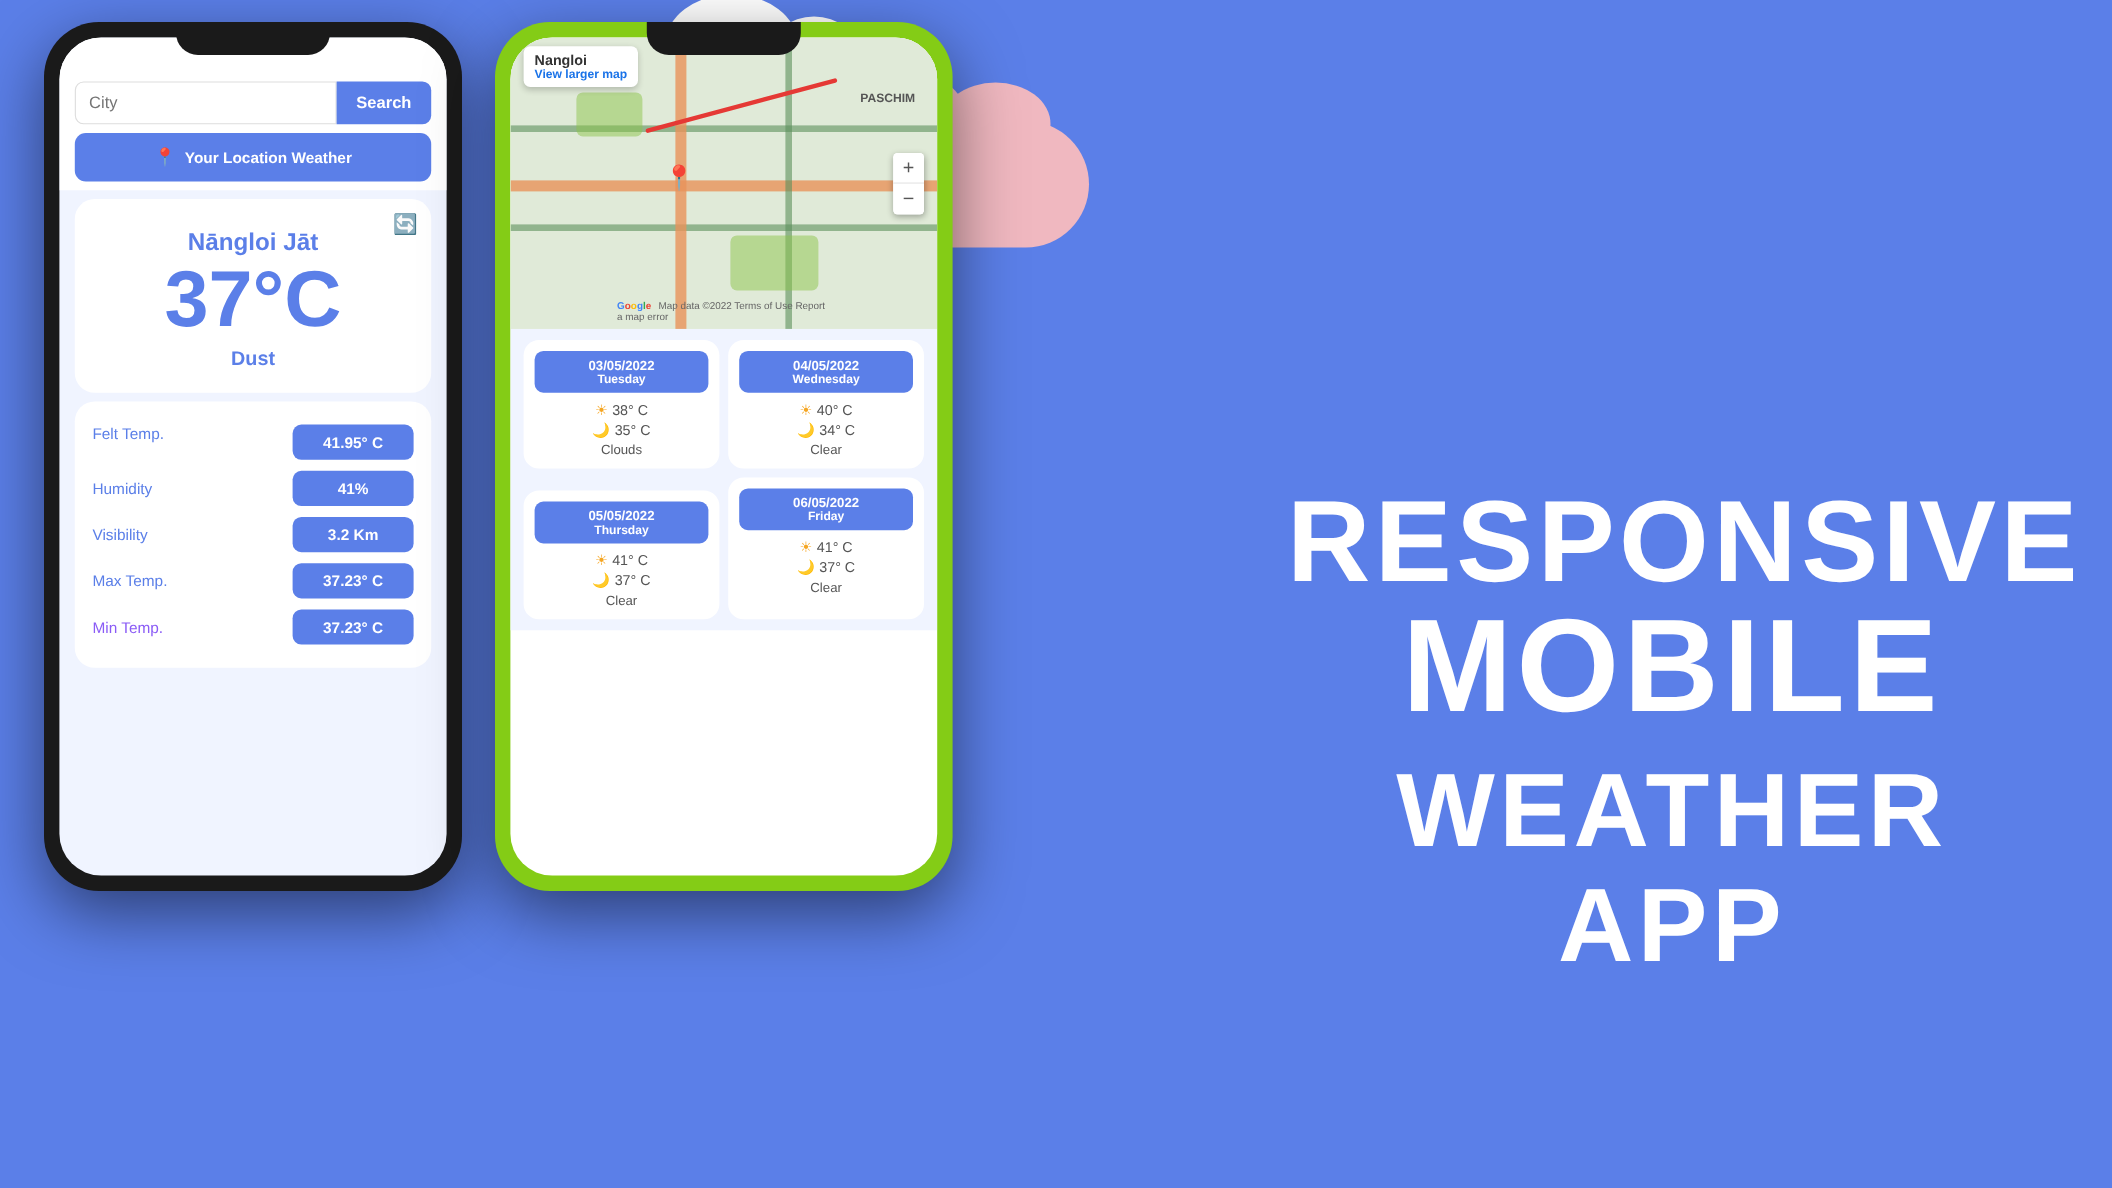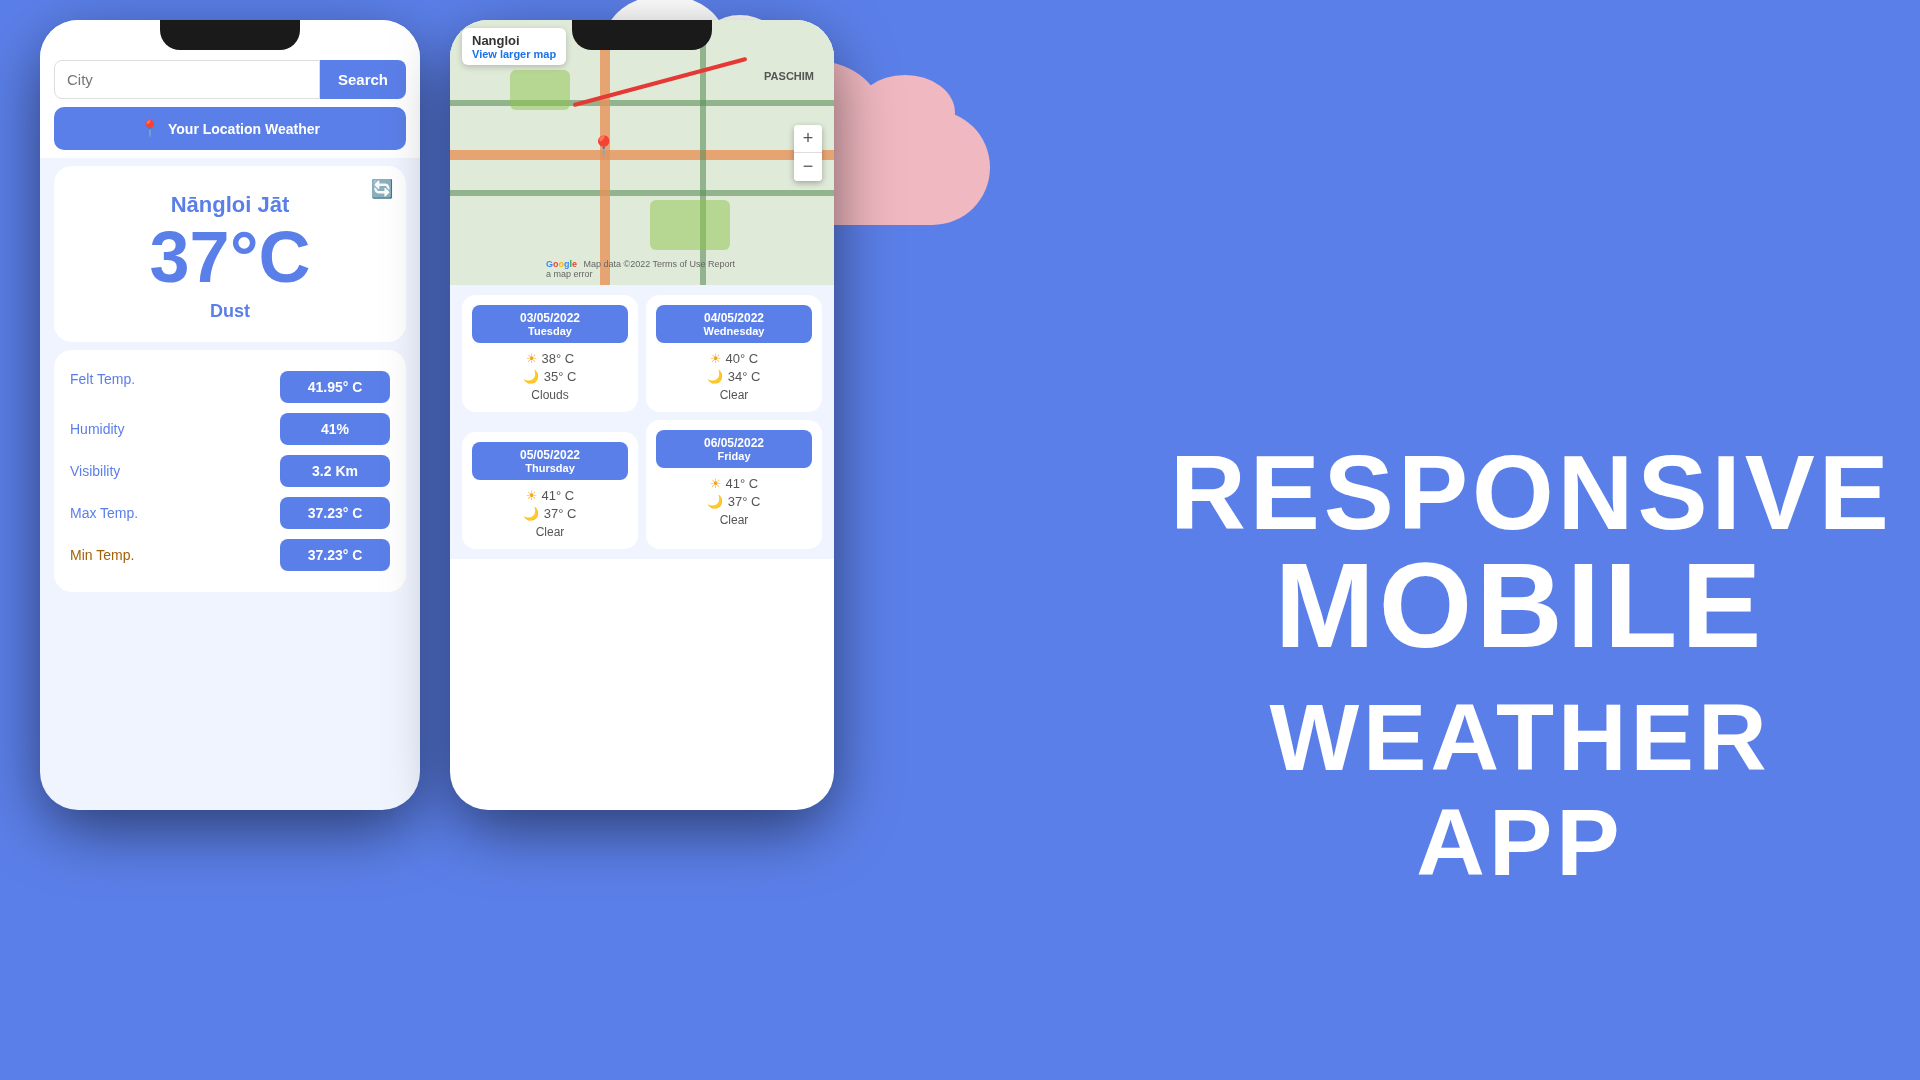--- a/index.html
+++ b/index.html
@@ -29,21 +29,21 @@
 </div>
 
 <div style="position:absolute; right:50px; top:440px; width:700px; text-align:center;">
   <div style="font-size:105px; font-weight:900; color:white; line-height:1; letter-spacing:4px; font-family:Arial Black,Arial,sans-serif;">RESPONSIVE</div>
   <div style="font-size:120px; font-weight:900; color:white; line-height:1; letter-spacing:4px; font-family:Arial Black,Arial,sans-serif;">MOBILE</div>
   <div style="font-size:95px; font-weight:900; color:white; line-height:1.1; letter-spacing:4px; font-family:Liberation Sans, sans-serif; margin-top:20px;">WEATHER APP</div>
 </div>
 
 <div style="position:absolute; left:40px; top:20px; display:flex; gap:30px; align-items:flex-start;">
 
-  <div style="width:380px; height:790px; background:#1a1a1a; border-radius:50px; position:relative; box-shadow:0 20px 60px rgba(0,0,0,0.5);">
+  <div style="width:380px; height:790px; background:#1a1a1a; border-radius:50px; padding:14px; position:relative; box-shadow:0 20px 60px rgba(0,0,0,0.5);">
     <div style="position:absolute; top:0; left:50%; transform:translateX(-50%); width:140px; height:30px; background:#1a1a1a; border-radius:0 0 20px 20px; z-index:10;"></div>
     <div style="width:100%; height:100%; background:#f0f4ff; border-radius:38px; overflow:hidden; position:relative;">
 
       <div style="background:white; padding:40px 14px 8px 14px;">
         <div style="display:flex;">
           <input style="flex: 1 1 0%; border: 1.5px solid rgb(221, 221, 221); border-radius: 8px 0px 0px 8px; padding: 10px 12px; font-size: 15px; color: rgb(170, 170, 170); background: white; outline: none;" placeholder="City">
           <button style="background:#5b7fe8; color:white; border:none; border-radius:0 8px 8px 0; padding:10px 18px; font-size:15px; font-weight:600; cursor:pointer;">Search</button>
         </div>
         <button style="margin-top:8px; background:#5b7fe8; color:white; border:none; border-radius:10px; padding:12px; font-size:14px; font-weight:600; width:100%; cursor:pointer; display:flex; align-items:center; justify-content:center; gap:8px;">
           <span style="font-size:16px;">📍</span>
@@ -69,29 +69,29 @@
         </div>
         <div style="display:flex; justify-content:space-between; align-items:center; padding:5px 0;">
           <span style="color:#5b7fe8; font-size:14px;">Visibility</span>
           <span style="background:#5b7fe8; color:white; font-size:14px; font-weight:600; padding:8px 18px; border-radius:8px; min-width:110px; text-align:center;">3.2 Km</span>
         </div>
         <div style="display:flex; justify-content:space-between; align-items:center; padding:5px 0;">
           <span style="color:#5b7fe8; font-size:14px;">Max Temp.</span>
           <span style="background:#5b7fe8; color:white; font-size:14px; font-weight:600; padding:8px 18px; border-radius:8px; min-width:110px; text-align:center;">37.23° C</span>
         </div>
         <div style="display:flex; justify-content:space-between; align-items:center; padding:5px 0;">
-          <span style="color:#a16207; font-size:14px;">Min Temp.</span>
+          <span style="color:#8b5cf6; font-size:14px;">Min Temp.</span>
           <span style="background:#5b7fe8; color:white; font-size:14px; font-weight:600; padding:8px 18px; border-radius:8px; min-width:110px; text-align:center;">37.23° C</span>
         </div>
       </div>
 
     </div>
   </div>
 
-  <div style="width:384px; height:790px; background:#84cc16; border-radius:50px; padding:0; position:relative; box-shadow:0 20px 60px rgba(0,0,0,0.5);">
+  <div style="width:416px; height:790px; background:#84cc16; border-radius:50px; padding:14px; position:relative; box-shadow:0 20px 60px rgba(0,0,0,0.5);">
     <div style="position:absolute; top:0; left:50%; transform:translateX(-50%); width:140px; height:30px; background:#1a1a1a; border-radius:0 0 20px 20px; z-index:10;"></div>
     <div style="width:100%; height:100%; background:white; border-radius:38px; overflow:hidden; position:relative;">
 
       <div style="width:100%; height:265px; background:#e8f0e8; position:relative; overflow:hidden;">
 
         <div style="position:absolute; top:0; left:0; right:0; bottom:0; background:#e0ead8;"></div>
 
         <div style="position:absolute; top:130px; left:0; right:0; height:10px; background:#e8925a; opacity:0.8;"></div>
         <div style="position:absolute; top:80px; left:0; right:0; height:6px; background:#5b8f5b; opacity:0.6;"></div>
         <div style="position:absolute; top:170px; left:0; right:0; height:6px; background:#5b8f5b; opacity:0.6;"></div>

